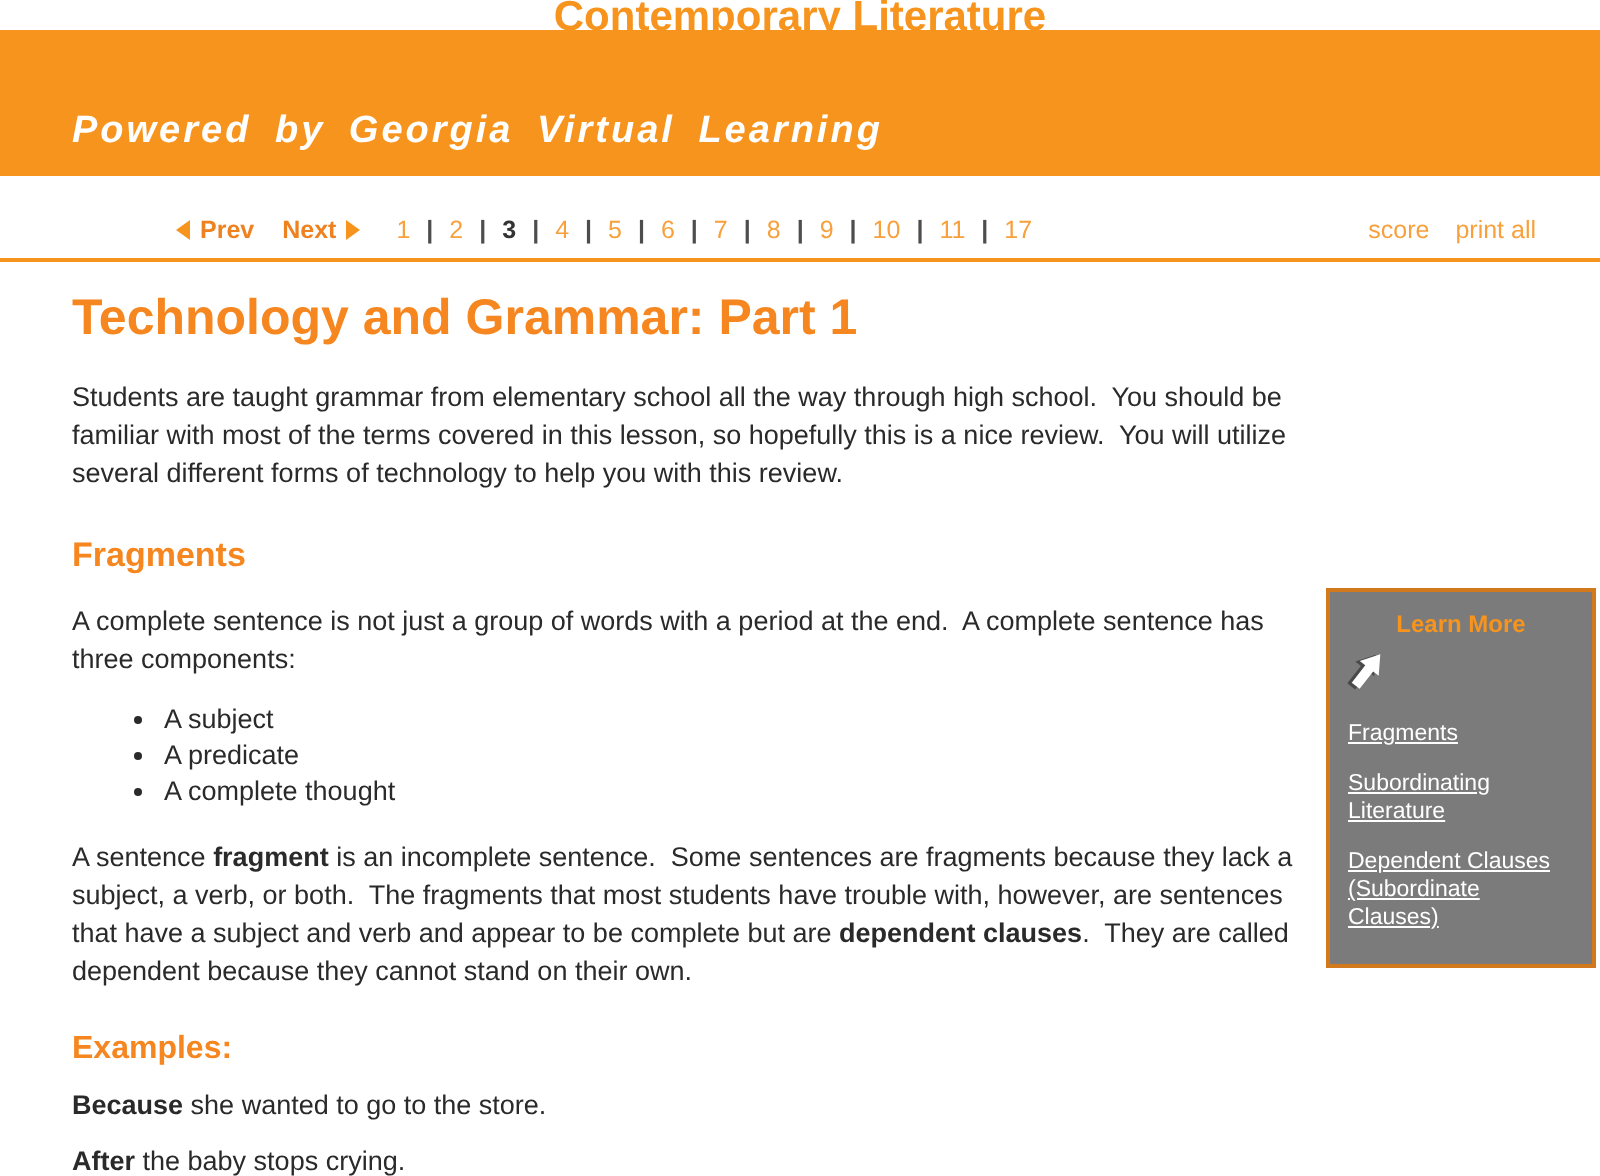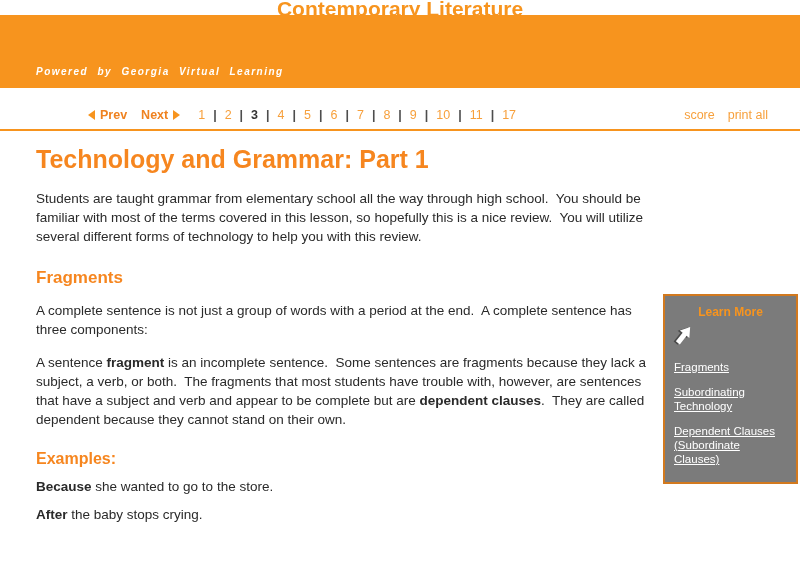--- a/index.html
+++ b/index.html
@@ -31,21 +31,21 @@
     height: 73px;
     background: #f7941e;
     display: flex;
     align-items: flex-end;
     padding: 0 0 11px 36px;
   }
   .tagline {
     color: #ffffff;
     font-weight: bold;
     font-style: italic;
-    font-size: 10px;
+    font-size: 19px;
     letter-spacing: 1.5px;
     word-spacing: 5px;
   }
 
   
   .navbar {
     height: 43px;
     background: #ffffff;
     border-bottom: 2px solid #f7941e;
     display: flex;
@@ -197,35 +197,40 @@
 <div class="main">
   <div class="content">
     <h1 class="page-heading">Technology and Grammar: Part 1</h1>
 
     <p class="intro">Students are taught grammar from elementary school all the way through high school.  You should be familiar with most of the terms covered in this lesson, so hopefully this is a nice review.  You will utilize several different forms of technology to help you with this review.</p>
 
     <h2 class="section-heading">Fragments</h2>
 
     <p class="complete-para">A complete sentence is not just a group of words with a period at the end.  A complete sentence has three components:</p>
 
+    <ul class="components">
+      <li>A subject</li>
+      <li>A predicate</li>
+      <li>A complete thought</li>
+    </ul>
 
     <p class="fragment-para"><span>A sentence </span><b>fragment</b><span> is an incomplete sentence.  Some sentences are fragments because they lack a subject, a verb, or both.  The fragments that most students have trouble with, however, are sentences that have a subject and verb and appear to be complete but are </span><b>dependent clauses</b><span>.  They are called dependent because they cannot stand on their own.</span></p>
 
     <h3 class="examples-heading">Examples:</h3>
 
     <p class="example"><b>Because</b><span> she wanted to go to the store.</span></p>
     <p class="example"><b>After</b><span> the baby stops crying.</span></p>
 
   </div>
 
   <div class="sidebar">
     <div class="sidebar-title">Learn More</div>
     <svg class="cursor-arrow" width="24" height="28" viewBox="0 0 24 28">
       <g transform="rotate(38 12 14)">
         <path d="M12 4 L6 13 H9.5 V24 H14.5 V13 H18 Z" fill="#4a4a4a" transform="translate(-1.6,1.6)"></path>
         <path d="M12 4 L6 13 H9.5 V24 H14.5 V13 H18 Z" fill="#ffffff"></path>
       </g>
     </svg>
     <a class="sidebar-link">Fragments</a>
-    <a class="sidebar-link">Subordinating Technology</a>
+    <a class="sidebar-link">Subordinating Literature</a>
     <a class="sidebar-link">Dependent Clauses (Subordinate Clauses)</a>
   </div>
 </div>
 
 </body></html>

